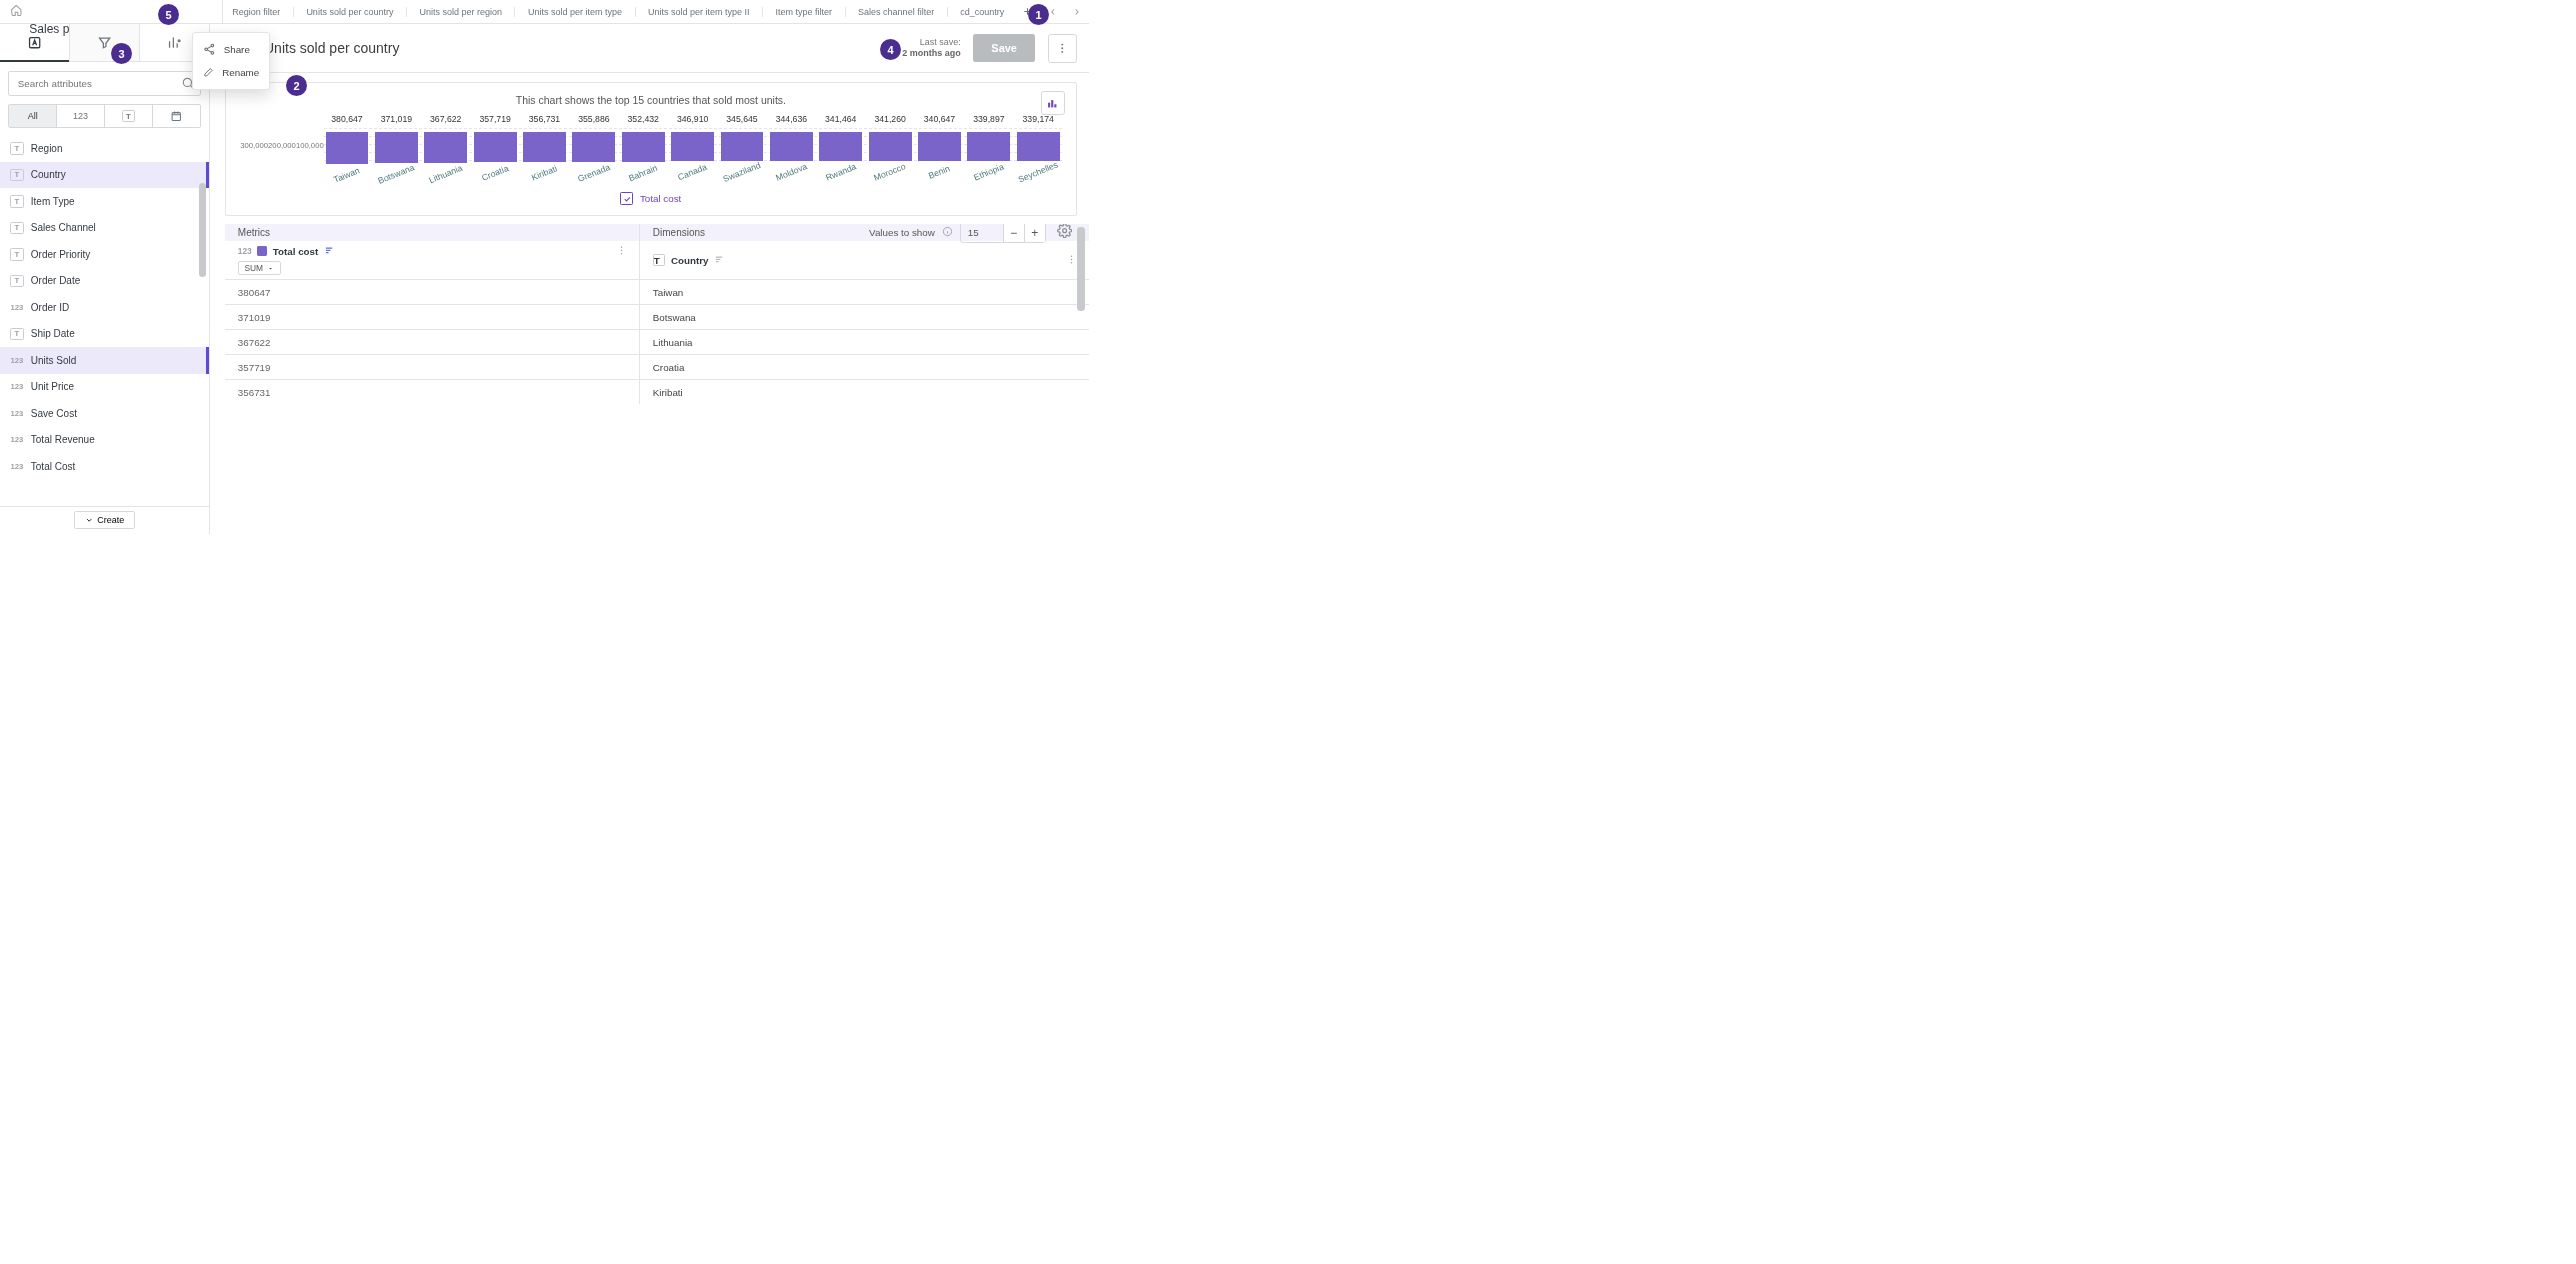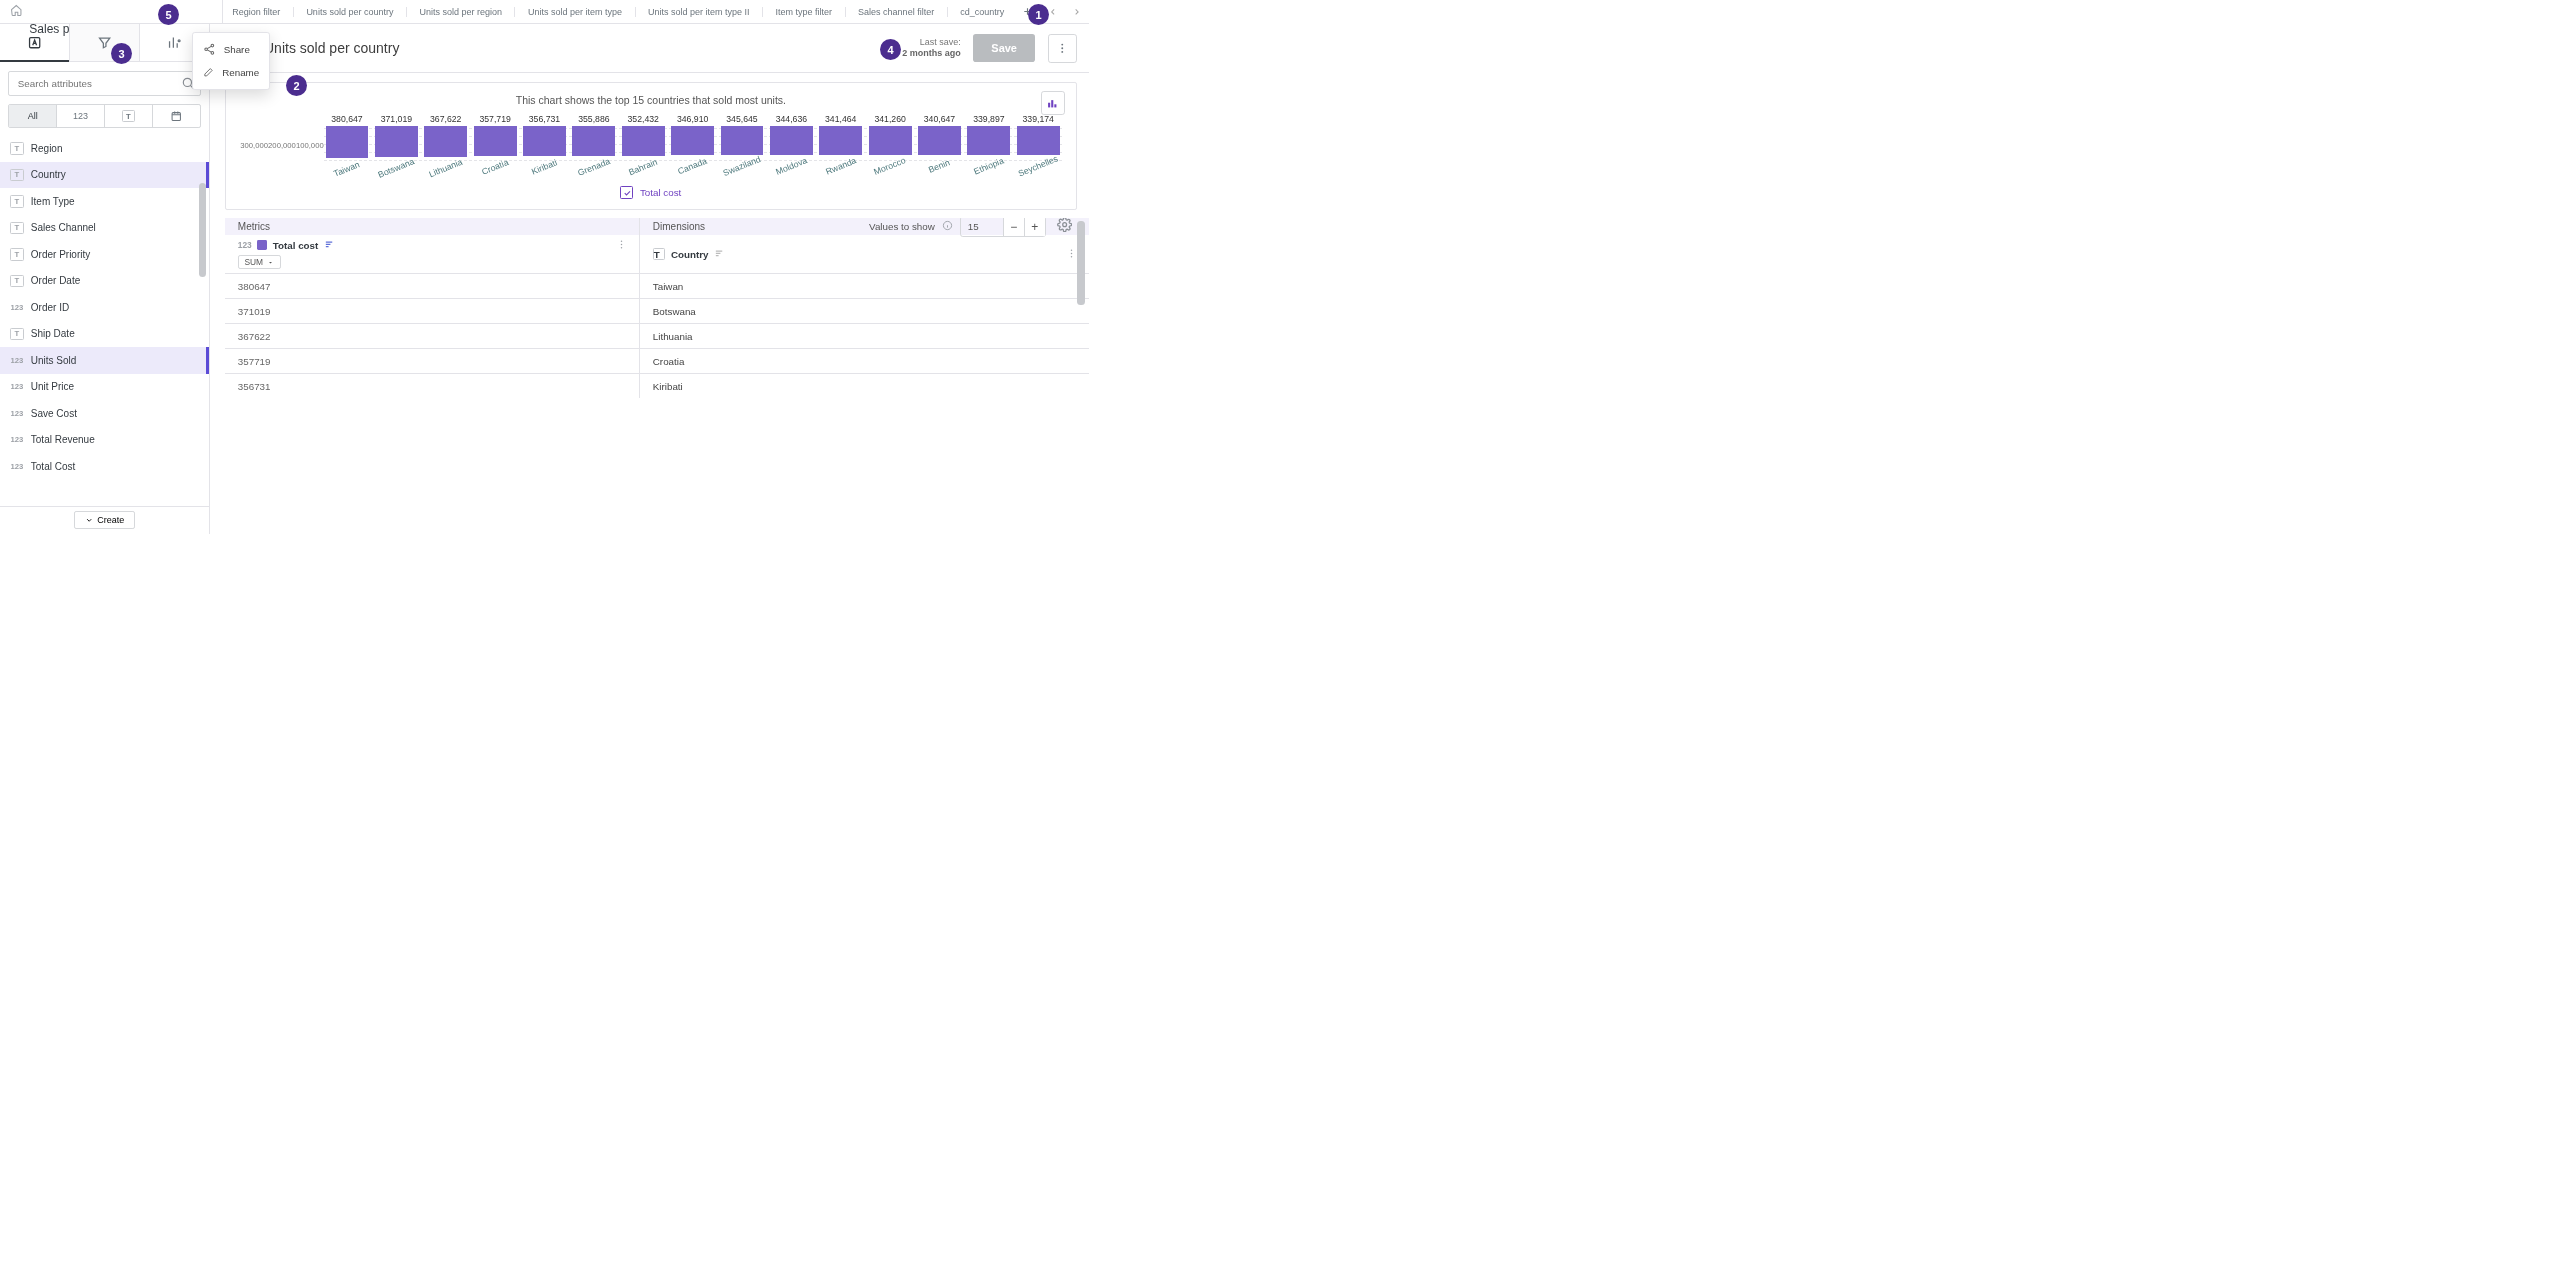--- a/index.html
+++ b/index.html
@@ -74,21 +74,21 @@
   .chart-card{margin:8.4px 12.5px 8.4px 15.3px;border:0.7px solid var(--border);border-radius:2.1px;padding:7px 14px 9.8px;position:relative;}
   .chart-type-chip{position:absolute;right:11px;top:8.4px;width:24px;height:24px;border:0.7px solid #d6d8db;border-radius:2.8px;display:flex;align-items:center;justify-content:center;color:var(--purple);}
   .chart-title{text-align:center;font-size:14px;font-weight:500;}
   .chart-sub{text-align:center;font-size:10.5px;color:#555;margin:4.2px 0 8.4px;}
   .chart-body{display:flex;align-items:flex-start;}
   .y-axis{flex:0 0 42px;display:flex;flex-direction:row;align-items:center;justify-content:flex-start;height:49px;padding-top:14px;color:#777;font-size:7.7px;line-height:1.0;}
   .bars{flex:1;display:flex;gap:2.8px;position:relative;}
   .grid{position:absolute;left:0;right:0;top:14px;height:32px;pointer-events:none;z-index:0;}
   .grid .gl{position:absolute;left:0;right:0;border-top:0.7px dashed #e4e4e8;}
   .bar-col{flex:1;display:flex;flex-direction:column;align-items:center;position:relative;z-index:1;}
-  .bar-val{font-size:8.7px;color:#333;margin-bottom:2px;white-space:nowrap;}
+  .bar-val{font-size:8.7px;color:#333;margin-bottom:8px;white-space:nowrap;}
   .bar-rect{width:92%;background:var(--purple-bar);}
   .bar-cat{font-size:8.7px;color:#4f7a7e;margin-top:5.6px;transform:rotate(-22deg);transform-origin:center;white-space:nowrap;}
   .legend{display:flex;align-items:center;justify-content:center;gap:7px;margin-top:12.5px;}
   .legend .chk{width:12.5px;height:12.5px;border:1.4px solid var(--purple);border-radius:1.4px;display:flex;align-items:center;justify-content:center;color:var(--purple);}
   .legend .lbl{color:var(--purple);font-size:9.8px;}
 
   
   .md-wrap{margin:0 0 0 15.3px;display:flex;flex-direction:column;flex:1;overflow:hidden;position:relative;}
   .md-header{display:flex;background:#f3f1fb;height:17px;}
   .md-col{display:flex;align-items:center;padding:0 12.5px;color:#555;}

